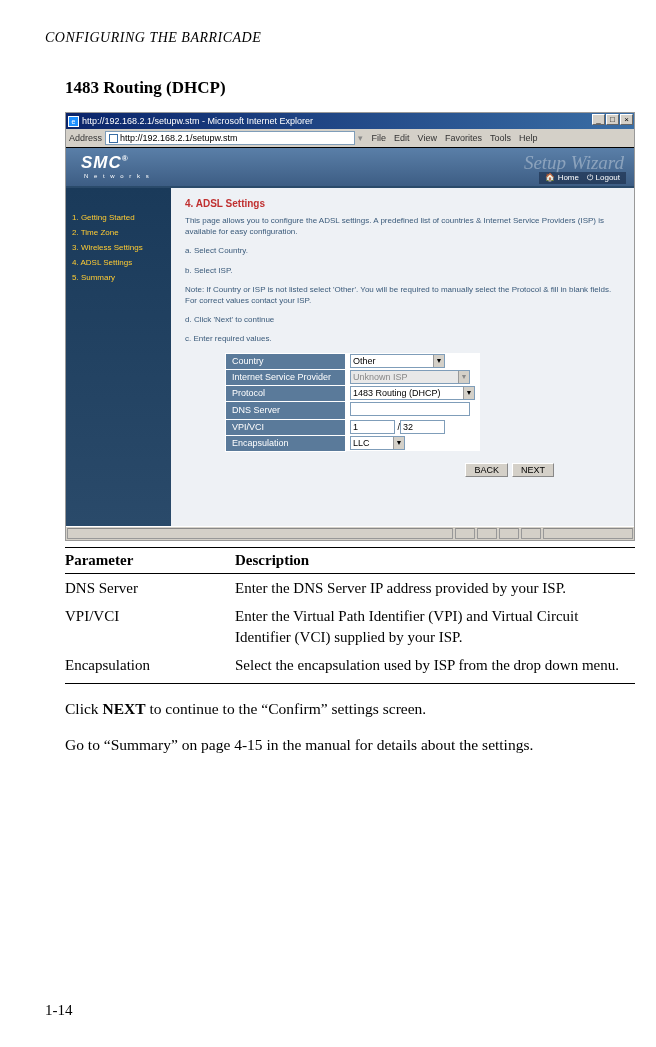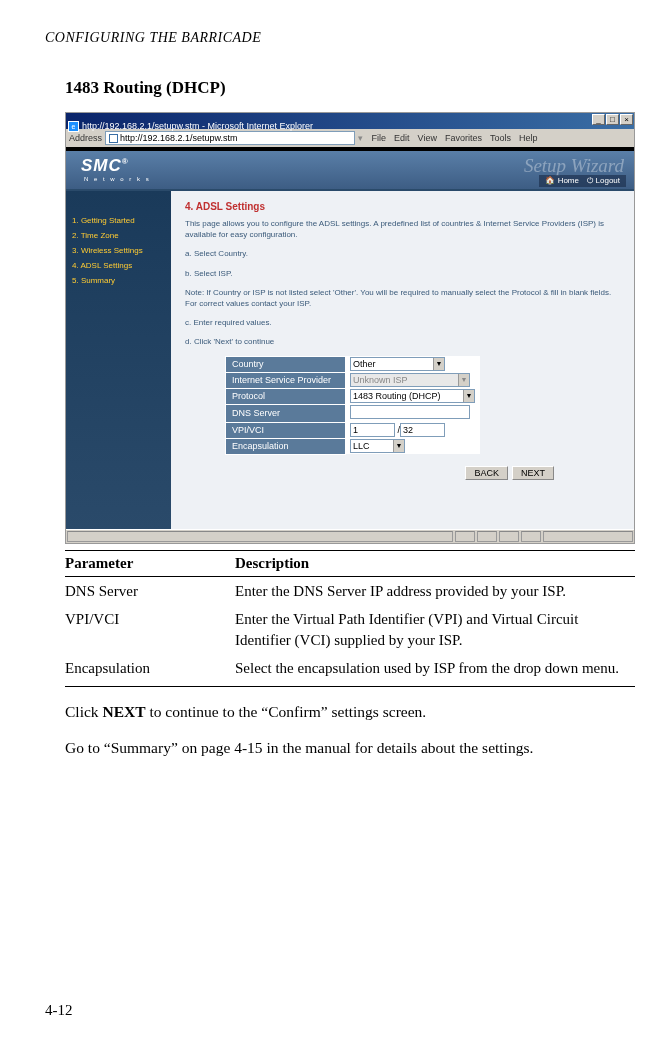--- a/index.html
+++ b/index.html
@@ -32,20 +32,21 @@
     width: 570px;
     border: 1px solid #999;
     font-family: Tahoma, Arial, sans-serif;
     font-size: 9px;
     background: #fff;
   }
   .ie-titlebar {
     background: linear-gradient(to right, #0a246a, #3a6ea5);
     color: #fff;
     display: flex;
+    align-items: center;
     padding: 8px 2px;
     height: 15px;
     position: relative;
   }
   .ie-titlebar .ie-icon {
     width: 11px; height: 11px;
     background: #1e90ff;
     border: 1px solid #fff;
     margin-right: 3px;
     font-size: 7px;
@@ -64,21 +65,21 @@
     border-right-color: #666; border-bottom-color: #666;
     font-size: 8px; text-align: center; line-height: 9px;
     color: #000;
   }
   .addr-bar {
     background: #d4d0c8;
     padding: 2px 3px;
     display: flex;
     align-items: center;
     gap: 3px;
-    border-bottom: 4px solid #000000;
+    border-bottom: 1px solid #000000;
   }
   .addr-label { font-size: 9px; color: #333; }
   .addr-input {
     flex: 0 0 250px;
     background: #fff;
     border: 1px solid #7f9db9;
     padding: 1px 3px;
     font-size: 9px;
     display: flex; align-items: center; gap: 2px;
   }
@@ -320,22 +321,22 @@
       <div class="step">3. Wireless Settings</div>
       <div class="step">4. ADSL Settings</div>
       <div class="step">5. Summary</div>
     </div>
     <div class="wiz-main">
       <div class="wiz-title">4. ADSL Settings</div>
       <div class="wiz-text">This page allows you to configure the ADSL settings. A predefined list of countries &amp; Internet Service Providers (ISP) is available for easy configuration.</div>
       <div class="wiz-text">a. Select Country.</div>
       <div class="wiz-text">b. Select ISP.</div>
       <div class="wiz-text">Note: If Country or ISP is not listed select 'Other'. You will be required to manually select the Protocol &amp; fill in blank fields. For correct values contact your ISP.</div>
+      <div class="wiz-text">d. Click 'Next' to continue</div>
       <div class="wiz-text">c. Enter required values.</div>
-      <div class="wiz-text">d. Click 'Next' to continue</div>
 
       <table class="settings-table">
         <tbody>
             <tr>
           <td class="lbl">Country</td>
           <td class="val"><div class="fake-select" style="width:95px">
                   <span>Other</span>
                   <span class="arrow">▼</span>
                 </div></td>
         </tr>
@@ -411,13 +412,13 @@
   </tr>
 </tbody>
   </table>
 
 <p class="body-para">
   <span>Click </span><b>NEXT</b><span> to continue to the “Confirm” settings screen.</span>
 </p>
 
 <p class="body-para">Go to “Summary” on page 4-15 in the manual for details about the settings.</p>
 
-<div class="page-num">4-12</div>
+<div class="page-num">1-14</div>
 
 </body></html>

